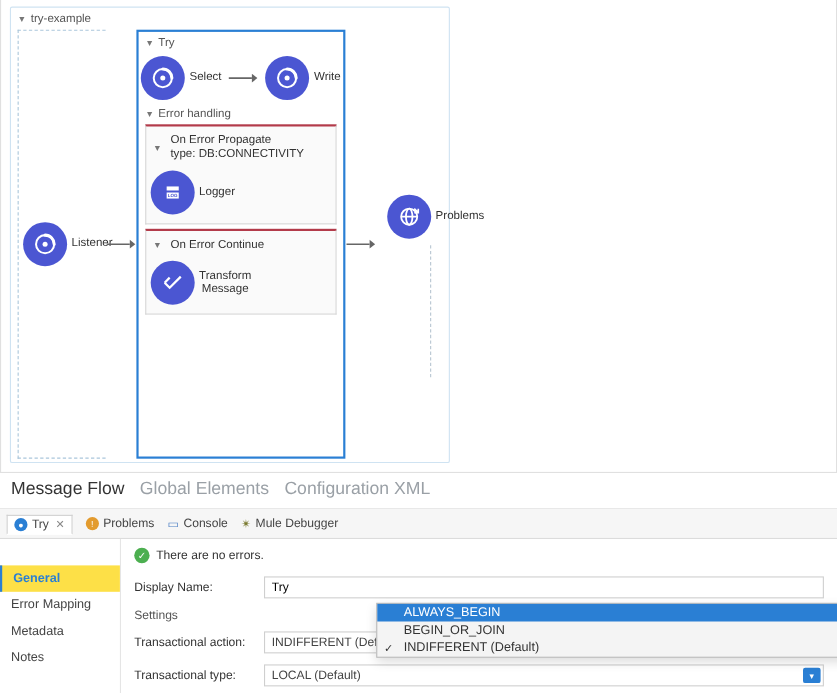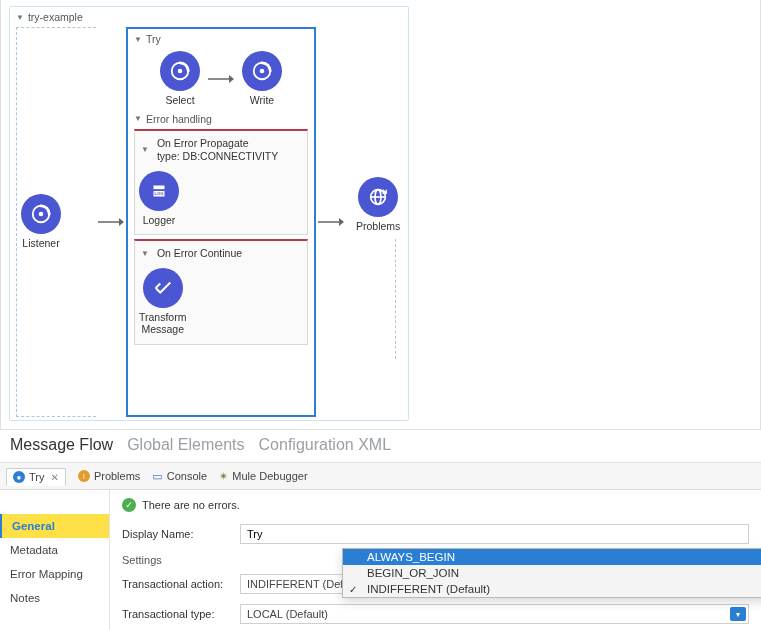--- a/index.html
+++ b/index.html
@@ -5,21 +5,21 @@
   * { box-sizing: border-box; margin: 0; padding: 0; font-family: -apple-system, BlinkMacSystemFont, "Segoe UI", Arial, sans-serif; }
   body { width: 761px; height: 630px; background: #fff; font-size: 11px; color: #444; overflow: hidden; }
   .canvas { width: 100%; height: 430px; border: 1px solid #e0e0e0; border-top: none; position: relative; padding: 6px 8px 0 8px; overflow: hidden; }
   .outer-flow { border: 1px solid #cfe3f2; border-radius: 2px; padding: 4px 6px 10px 6px; width: 400px; height: 415px; background: #fff; position: relative; }
   .collapse-row { display: flex; align-items: center; font-size: 10.5px; color: #555; cursor: default; }
   .tri { font-size: 8px; margin-right: 4px; color: #777; }
   .flow-body { display: flex; align-items: center; margin-top: 4px; height: 390px; }
   .lane-border { border: 1px dashed #aac6db; height: 100%; padding: 4px; display: flex; align-items: center; }
   .lane-left { width: 80px; justify-content: flex-start; border-right: none; }
   .lane-right { border: none; padding: 0 0 0 10px; }
-  .comp { display: flex; flex-direction: column; align-items: center; gap: 4px; }
+  .comp { display: flex; align-items: center; gap: 4px; }
   .circ { width: 40px; height: 40px; border-radius: 50%; background: #4b56d2; display: flex; align-items: center; justify-content: center; color: #fff; }
   .circ svg { width: 22px; height: 22px; }
   .comp-label { font-size: 10.5px; color: #333; text-align: center; line-height: 1.1; }
   .arrow-h { width: 30px; height: 18px; display: flex; align-items: center; justify-content: center; }
   .arrow-h svg { width: 28px; height: 12px; }
   .try-box { border: 2px solid #2a7fd4; width: 190px; height: 390px; padding: 4px 6px 6px 6px; background: #fff; }
   .try-row { display: flex; justify-content: center; align-items: center; gap: 6px; margin: 6px 0 4px; }
   .eh-sec { margin-top: 6px; }
   .eh-block { border: 1px solid #d8d8d8; border-top: 2px solid #b33b4a; margin-top: 4px; padding: 4px 4px 8px 4px; background: #fafafa; }
   .eh-head { display: flex; align-items: center; gap: 4px; padding: 2px 2px 4px 2px; }
@@ -216,22 +216,22 @@
     </div>
     <div class="ltab">
       <span style="color:#7a7a30">✴</span>
       <span>Mule Debugger</span>
     </div>
   </div>
 
   <div class="lower-body">
     <div class="side-nav">
       <div class="side-item active">General</div>
+      <div class="side-item">Error Mapping</div>
       <div class="side-item">Metadata</div>
-      <div class="side-item">Error Mapping</div>
       <div class="side-item">Notes</div>
     </div>
 
     <div class="form-area">
       <div class="status-row">
         <span class="ok-dot">✓</span>
         <span>There are no errors.</span>
       </div>
 
       <div class="row">

